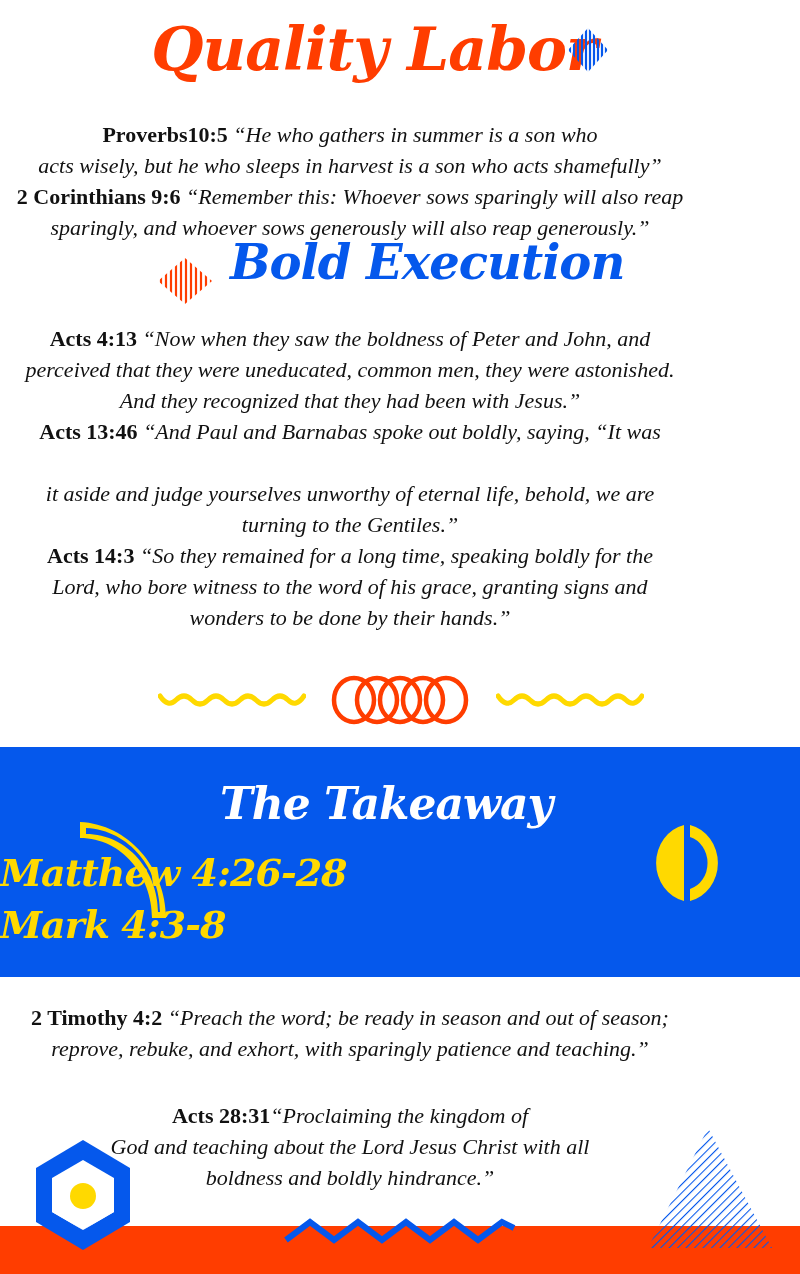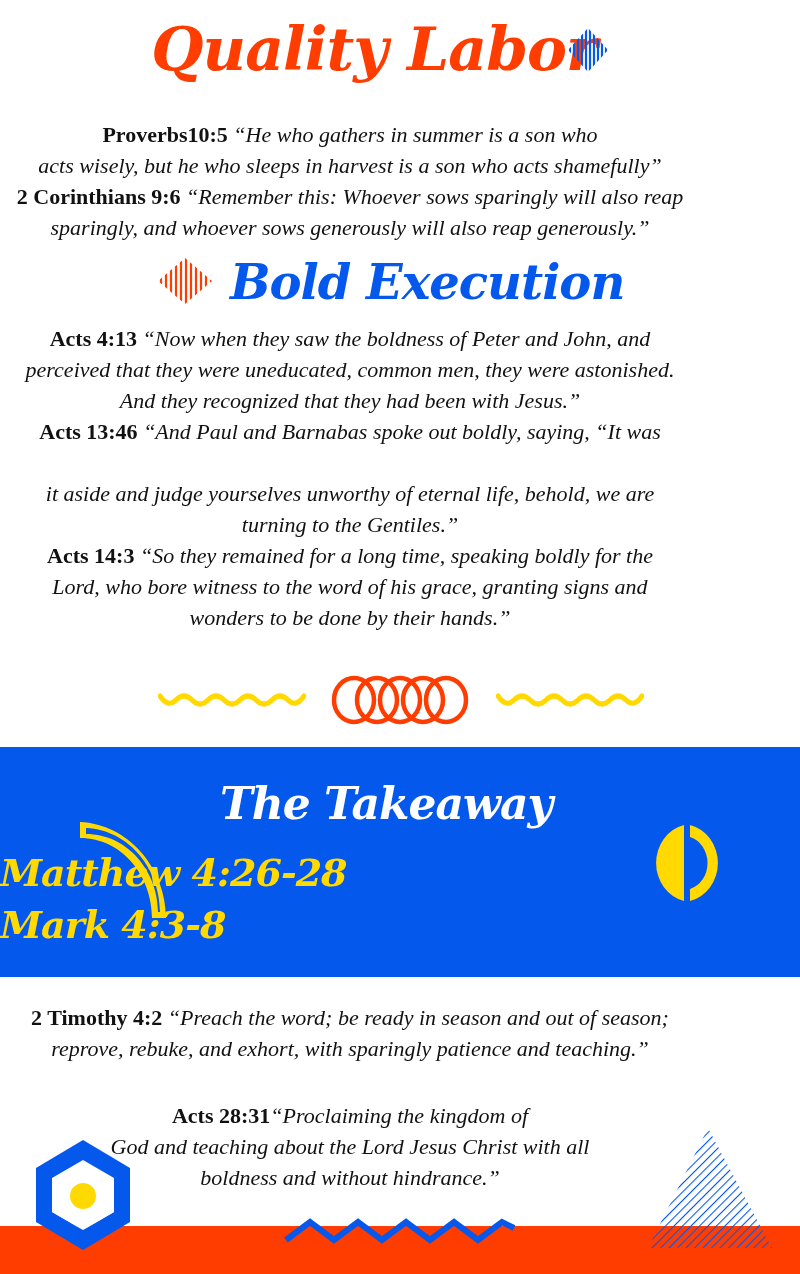--- a/index.html
+++ b/index.html
@@ -3,21 +3,21 @@
 <meta charset="utf-8">
 <style>
   html, body { margin:0; padding:0; }
   body { width:800px; height:1274px; background:#ffffff; position:relative; overflow:hidden; }
   .abs { position:absolute; }
   .script { font-family: "DejaVu Serif", serif; font-style: italic; font-weight: bold; letter-spacing: -1px; }
   .verse { position:absolute; left:0; width:700px; text-align:center; font-family:"Liberation Serif", serif; color:#111; font-size:22px; line-height:31px; }
   .verse .ref { font-weight:bold; font-style:normal; }
   .verse .txt { font-style:italic; }
   .title1 { left:0; width:800px; top:14px; text-align:center; color:#FF3D00; font-size:60px; padding-right:52px; box-sizing:border-box; }
-  .title2 { left:230px; top:254px; color:#0558EC; font-size:48px; }
+  .title2 { left:230px; top:234px; color:#0558EC; font-size:48px; }
   .band { left:0; top:747px; width:800px; height:230px; background:#0558EC; }
   .take-title { left:16px; width:740px; top:778px; text-align:center; color:#ffffff; font-size:44px; }
   .take-ref { left:0; width:800px; color:#FFD900; font-size:38px; }
   .bottom-bar { left:0; top:1226px; width:800px; height:48px; background:#FF3D00; }
 </style>
 </head>
 <body>
 
 <div class="abs script title1">Quality Labor</div>
 <svg class="abs" style="left:568px;top:28px" width="40" height="44">
@@ -118,21 +118,21 @@
 <div class="abs script take-ref" style="top:902px">Mark 4:3-8</div>
 
 <div class="verse" style="top:1002px">
   <span class="ref">2 Timothy 4:2</span>
   <span class="txt">“Preach the word; be ready in season and out of season;</span><br>
   <span class="txt">reprove, rebuke, and exhort, with sparingly patience and teaching.”</span>
 </div>
 <div class="verse" style="top:1100px">
   <span class="ref">Acts 28:31</span><span class="txt">“Proclaiming the kingdom of</span><br>
   <span class="txt">God and teaching about the Lord Jesus Christ with all</span><br>
-  <span class="txt">boldness and without hindrance.”</span>
+  <span class="txt">boldness and boldly hindrance.”</span>
 </div>
 
 <div class="abs bottom-bar"></div>
 
 <svg class="abs" style="left:34px;top:1138px" width="98" height="114">
   <path d="M49 2 L96 30 L96 84 L49 112 L2 84 L2 30 Z" fill="#0558EC"></path>
   <path d="M49 22 L80 40 L80 74 L49 92 L18 74 L18 40 Z" fill="#ffffff"></path>
   <path d="M18 72 L49 92 L80 72 L80 74 L49 92 L18 74 Z" fill="#ffffff"></path>
   <ellipse cx="49" cy="58" rx="13" ry="13" fill="#FFD900"></ellipse>
 </svg>

